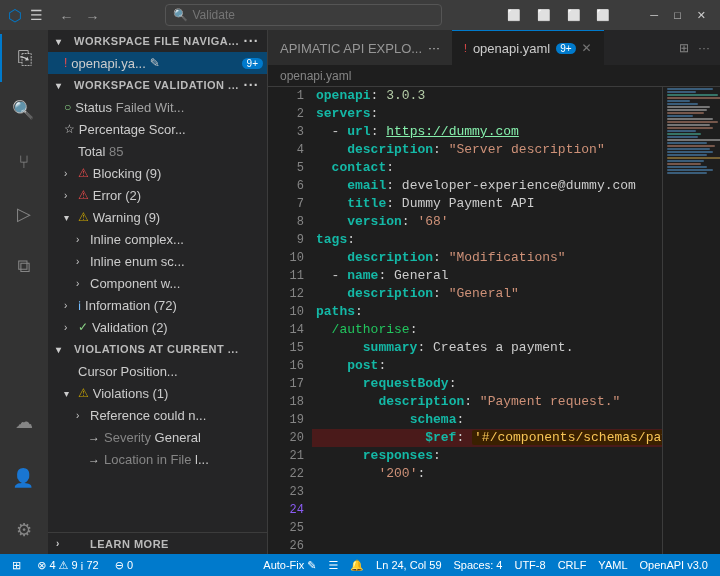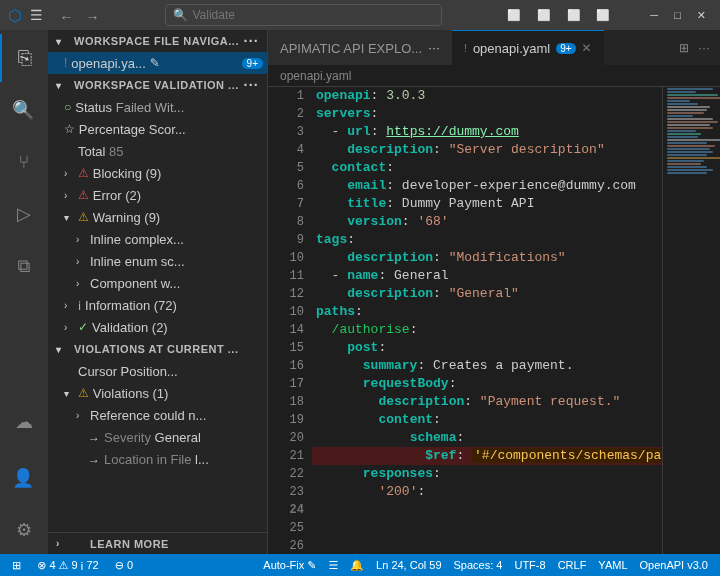--- a/index.html
+++ b/index.html
@@ -296,22 +296,21 @@
       padding-right: 8px;
       flex-shrink: 0;
       overflow: hidden;
     }
     .line-number {
       height: 18px;
       line-height: 18px;
       font-size: 12px;
     }
     .line-number.active-line {
-      color: #737373;
-      font-weight: bold;
+      color: #8b5cf6;
     }
     .code-area {
       flex: 1;
       overflow: hidden;
       position: relative;
     }
     .code-line {
       height: 18px;
       line-height: 18px;
       padding: 0 4px;
@@ -618,25 +617,24 @@
         <div class="code-line"><span class="sy-indent">  </span><span class="sy-key">contact</span><span class="sy-punct">:</span></div>
         <div class="code-line"><span class="sy-indent">    </span><span class="sy-key">email</span><span class="sy-punct">: </span><span class="sy-indent">developer-experience@dummy.com</span></div>
         <div class="code-line"><span class="sy-indent">    </span><span class="sy-key">title</span><span class="sy-punct">: </span><span class="sy-indent">Dummy Payment API</span></div>
         <div class="code-line"><span class="sy-indent">    </span><span class="sy-key">version</span><span class="sy-punct">: </span><span class="sy-str">'68'</span></div>
         <div class="code-line"><span class="sy-key">tags</span><span class="sy-punct">:</span></div>
         <div class="code-line"><span class="sy-indent">    </span><span class="sy-key">description</span><span class="sy-punct">: </span><span class="sy-str">"Modifications"</span></div>
         <div class="code-line"><span class="sy-indent">  - </span><span class="sy-key">name</span><span class="sy-punct">: </span><span class="sy-indent">General</span></div>
         <div class="code-line"><span class="sy-indent">    </span><span class="sy-key">description</span><span class="sy-punct">: </span><span class="sy-str">"General"</span></div>
         <div class="code-line"><span class="sy-key">paths</span><span class="sy-punct">:</span></div>
         <div class="code-line"><span class="sy-indent">  </span><span class="sy-tag">/authorise</span><span class="sy-punct">:</span></div>
+        <div class="code-line"><span class="sy-indent">      </span><span class="sy-key">summary</span><span class="sy-punct">: </span><span class="sy-indent">Creates a payment.</span></div>
         <div class="code-line"><span class="sy-indent">    </span><span class="sy-key">post</span><span class="sy-punct">:</span></div>
-        <div class="code-line"><span class="sy-indent">      </span><span class="sy-key">summary</span><span class="sy-punct">: </span><span class="sy-indent">Creates a payment.</span></div>
         <div class="code-line"><span class="sy-indent">      </span><span class="sy-key">requestBody</span><span class="sy-punct">:</span></div>
         <div class="code-line"><span class="sy-indent">        </span><span class="sy-key">description</span><span class="sy-punct">: </span><span class="sy-str">"Payment request."</span></div>
-        <div class="code-line"><span class="sy-indent">        </span><span class="sy-key">content</span><span class="sy-punct">:</span></div>
         <div class="code-line"><span class="sy-indent">            </span><span class="sy-key">schema</span><span class="sy-punct">:</span></div>
         <div class="code-line highlighted active-line"><span class="sy-indent">              </span><span class="sy-key">$ref</span><span class="sy-punct">: </span><span class="sy-ref">'#/components/schemas/payment-request'</span></div>
         <div class="code-line"><span class="sy-indent">      </span><span class="sy-key">responses</span><span class="sy-punct">:</span></div>
         <div class="code-line"><span class="sy-indent">        </span><span class="sy-str">'200'</span><span class="sy-punct">:</span></div>
 
       </div>
 
       <div class="minimap">
         <div class="minimap-content">
           <div class="minimap-stripe" style="width:80%;background:#569cd6;"></div>

